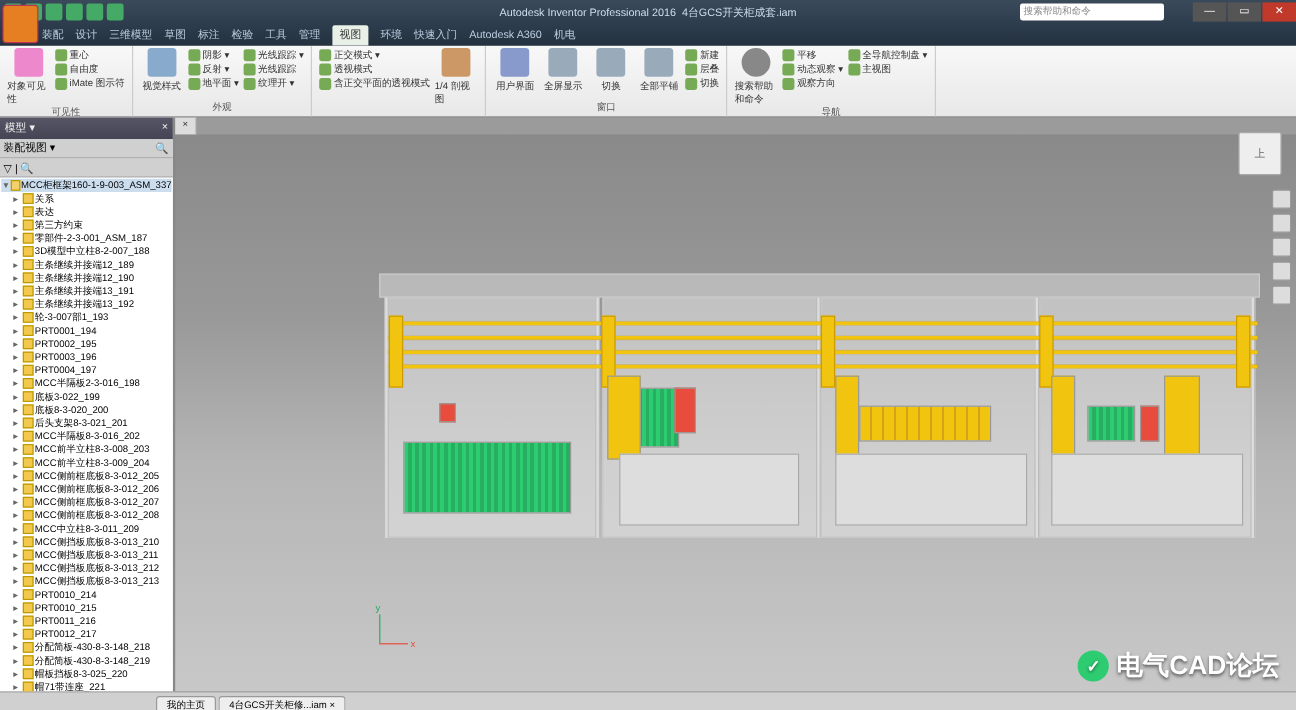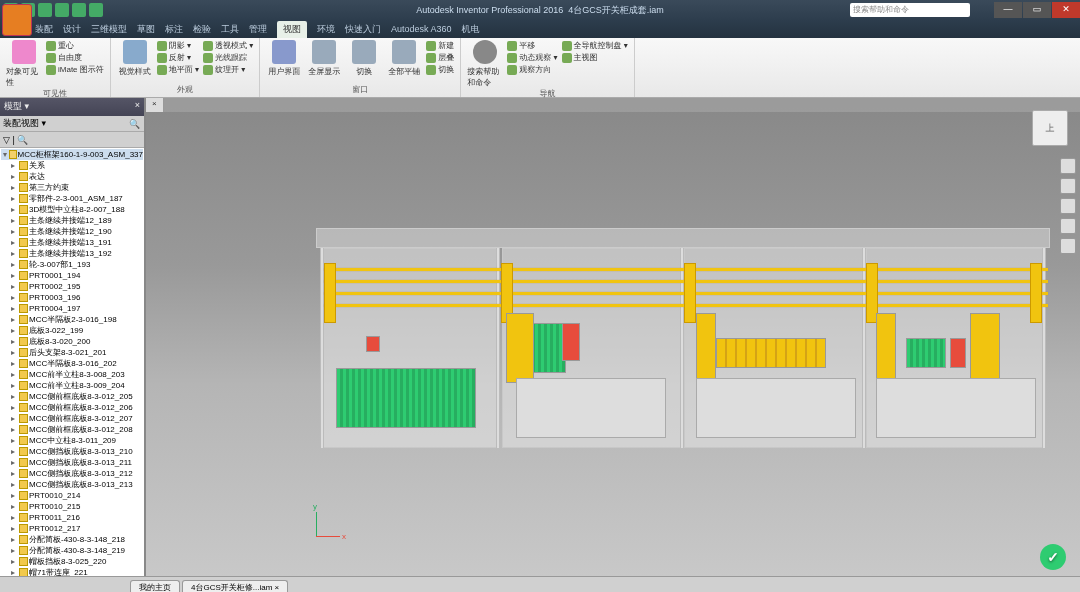--- a/index.html
+++ b/index.html
@@ -148,33 +148,56 @@
             <span>反射 ▾</span>
           </div>
         <div>
             <span class="sico"></span>
             <span>地平面 ▾</span>
           </div>
       </div>
       <div class="smallcol">
         <div>
             <span class="sico"></span>
-            <span>透视模式 ▾</span>
+            <span>光线跟踪 ▾</span>
           </div>
         <div>
             <span class="sico"></span>
             <span>光线跟踪</span>
           </div>
         <div>
             <span class="sico"></span>
             <span>纹理开 ▾</span>
           </div>
       </div>
     </div>
     <div class="label">外观</div>
+  </div>
+  <div class="group">
+    <div class="items">
+      <div class="smallcol">
+        <div>
+            <span class="sico"></span>
+            <span>正交模式 ▾</span>
+          </div>
+        <div>
+            <span class="sico"></span>
+            <span>透视模式</span>
+          </div>
+        <div>
+            <span class="sico"></span>
+            <span>含正交平面的透视模式</span>
+          </div>
+      </div>
+      <div class="bigbtn">
+          <div class="ico" style="background:#c96;"></div>
+          <span>1/4 剖视图</span>
+        </div>
+    </div>
+    <div class="label"></div>
   </div>
   <div class="group">
     <div class="items">
       <div class="bigbtn">
           <div class="ico" style="background:#89c;"></div>
           <span>用户界面</span>
         </div>
       <div class="bigbtn">
           <div class="ico" style="background:#9ab;"></div>
           <span>全屏显示</span>
@@ -508,13 +531,14 @@
   </div>
 </div>
 
 <div class="doctabs">
   <span>我的主页</span>
   <span>4台GCS开关柜修...iam ×</span>
 </div>
 
 <div class="watermark">
   <div class="wico">✓</div>
+  <span>电气CAD论坛</span>
 </div>
 
 </body></html>

